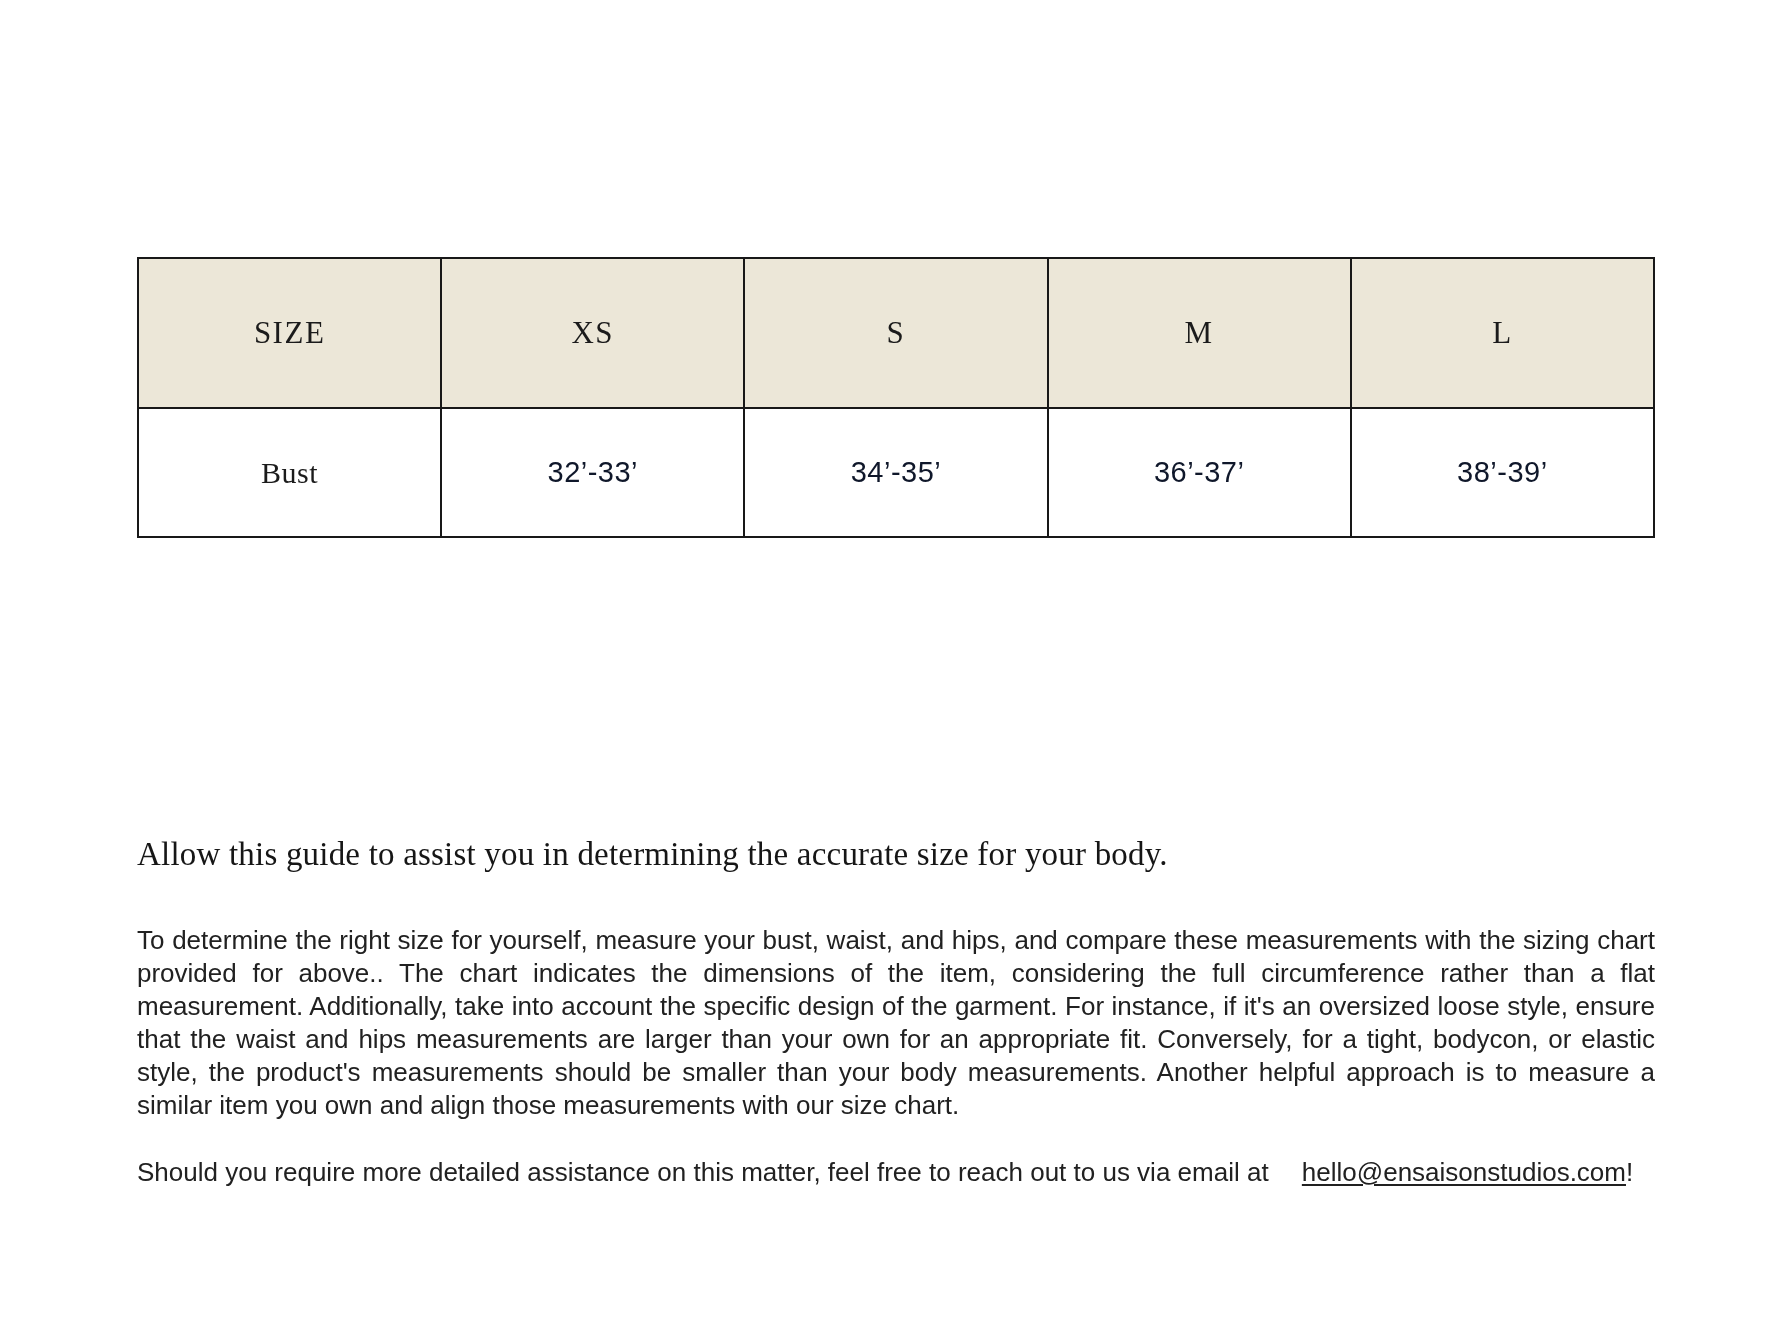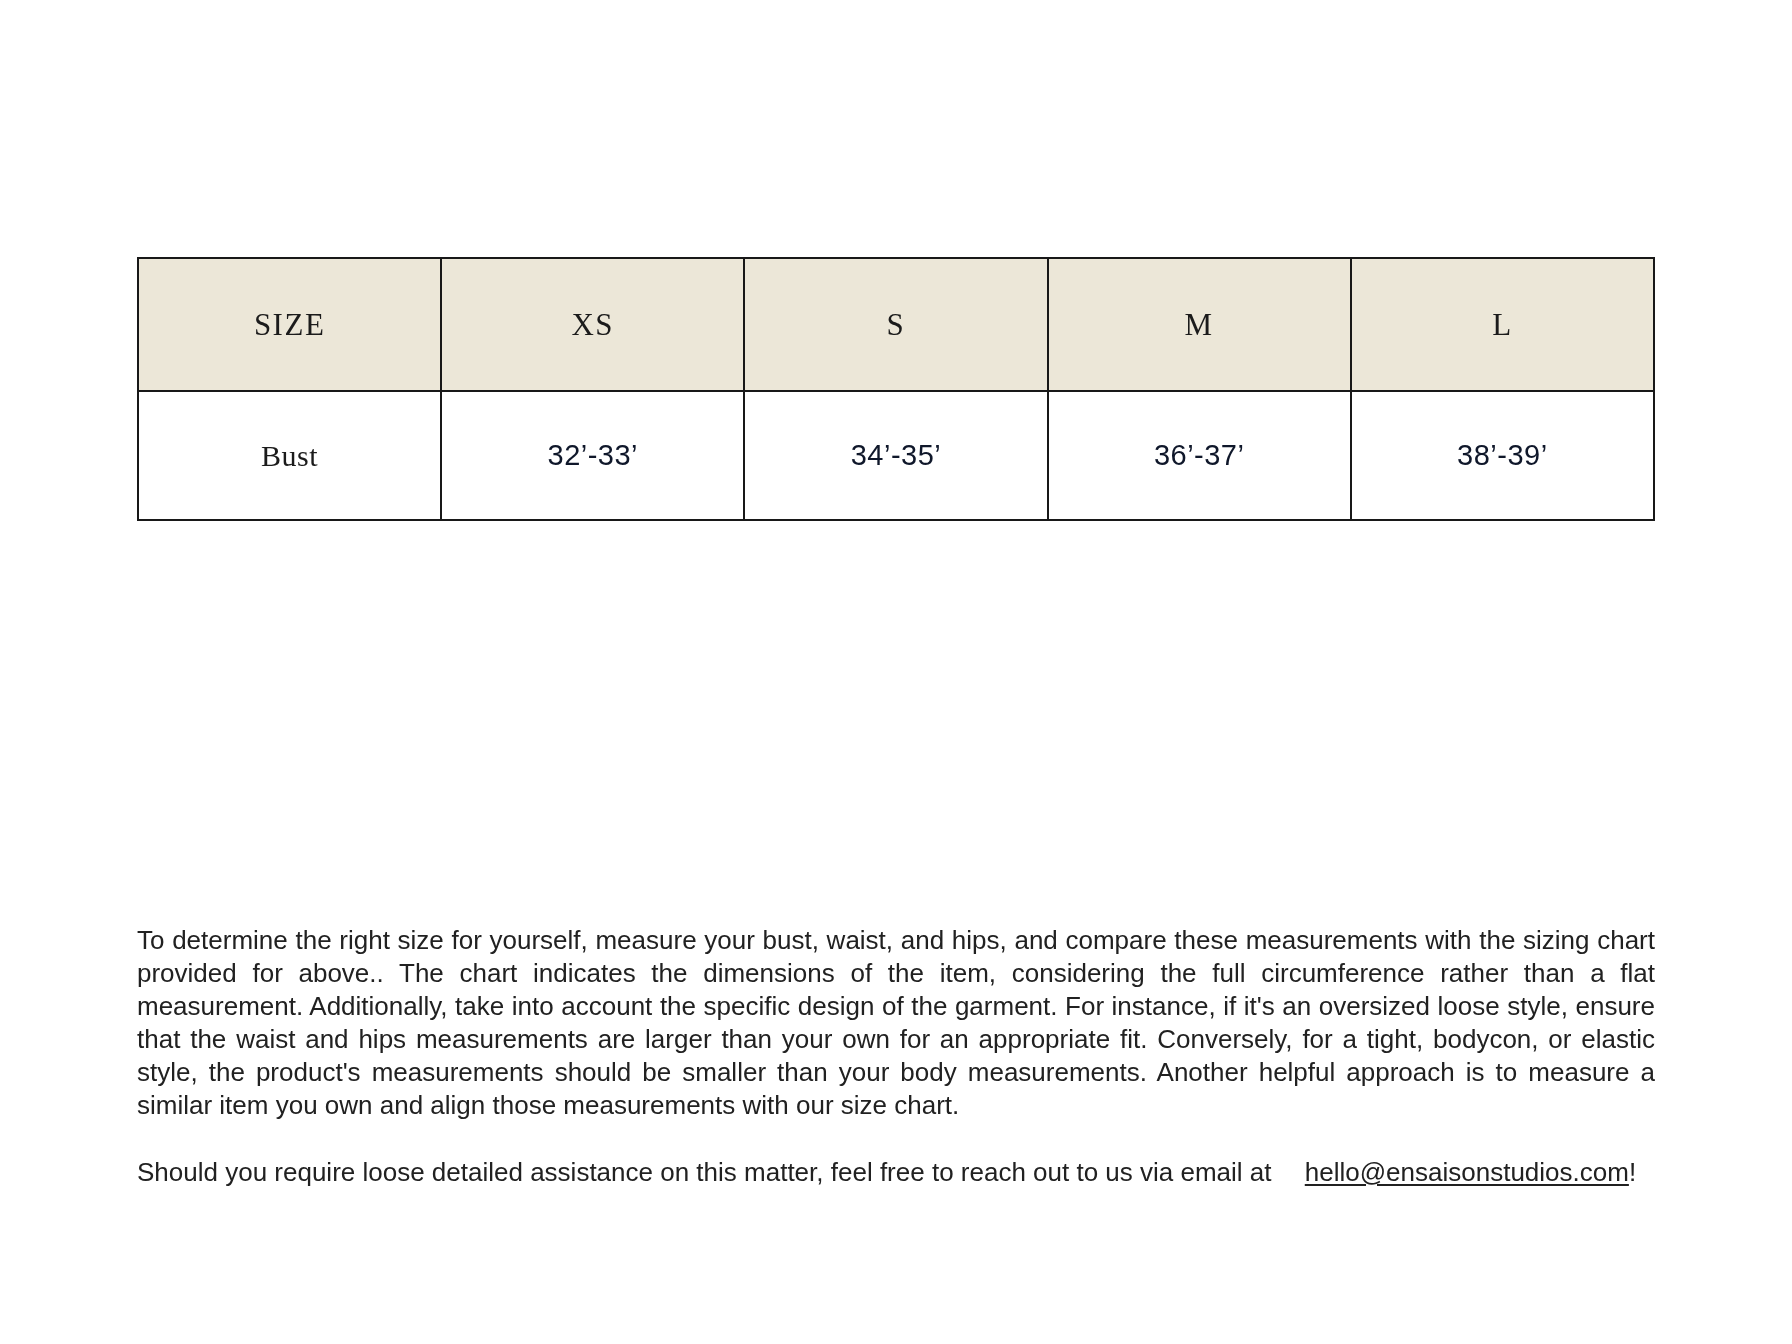--- a/index.html
+++ b/index.html
@@ -35,21 +35,21 @@
     table-layout: fixed;
   }
   table.size-table th,
   table.size-table td {
     border: 2px solid #181818;
     text-align: center;
     vertical-align: middle;
     padding: 0;
   }
   table.size-table th {
-    height: 133px;
+    height: 150px;
     background: #ece7d8;
     font-family: "Liberation Serif", serif;
     font-weight: 400;
     font-size: 31px;
     letter-spacing: 1.5px;
     color: #1b1b1b;
   }
   table.size-table td { height: 129px; border-radius: 18px; }
   table.size-table td.row-label {
     font-family: "Liberation Serif", serif;
@@ -131,18 +131,19 @@
       <tr>
         <td class="row-label">Bust</td>
         <td class="value">32’-33’</td>
         <td class="value">34’-35’</td>
         <td class="value">36’-37’</td>
         <td class="value">38’-39’</td>
       </tr>
     </tbody>
   </table>
 
+  <p class="lead-text">Allow this guide to assist you in determining the accurate size for your body.</p>
 
   <p class="body-paragraph">To determine the right size for yourself, measure your bust, waist, and hips, and compare these measurements with the sizing chart provided for above.. The chart indicates the dimensions of the item, considering the full circumference rather than a flat measurement. Additionally, take into account the specific design of the garment. For instance, if it's an oversized loose style, ensure that the waist and hips measurements are larger than your own for an appropriate fit. Conversely, for a tight, bodycon, or elastic style, the product's measurements should be smaller than your body measurements. Another helpful approach is to measure a similar item you own and align those measurements with our size chart.</p>
 
-  <p class="contact-note"><span>Should you require loose detailed assistance on this matter, feel free to reach out to us via email at </span><a class="email-link">hello@ensaisonstudios.com</a><span>!</span></p>
+  <p class="contact-note"><span>Should you require more detailed assistance on this matter, feel free to reach out to us via email at </span><a class="email-link">hello@ensaisonstudios.com</a><span>!</span></p>
 
 </div>
 
 </body></html>

